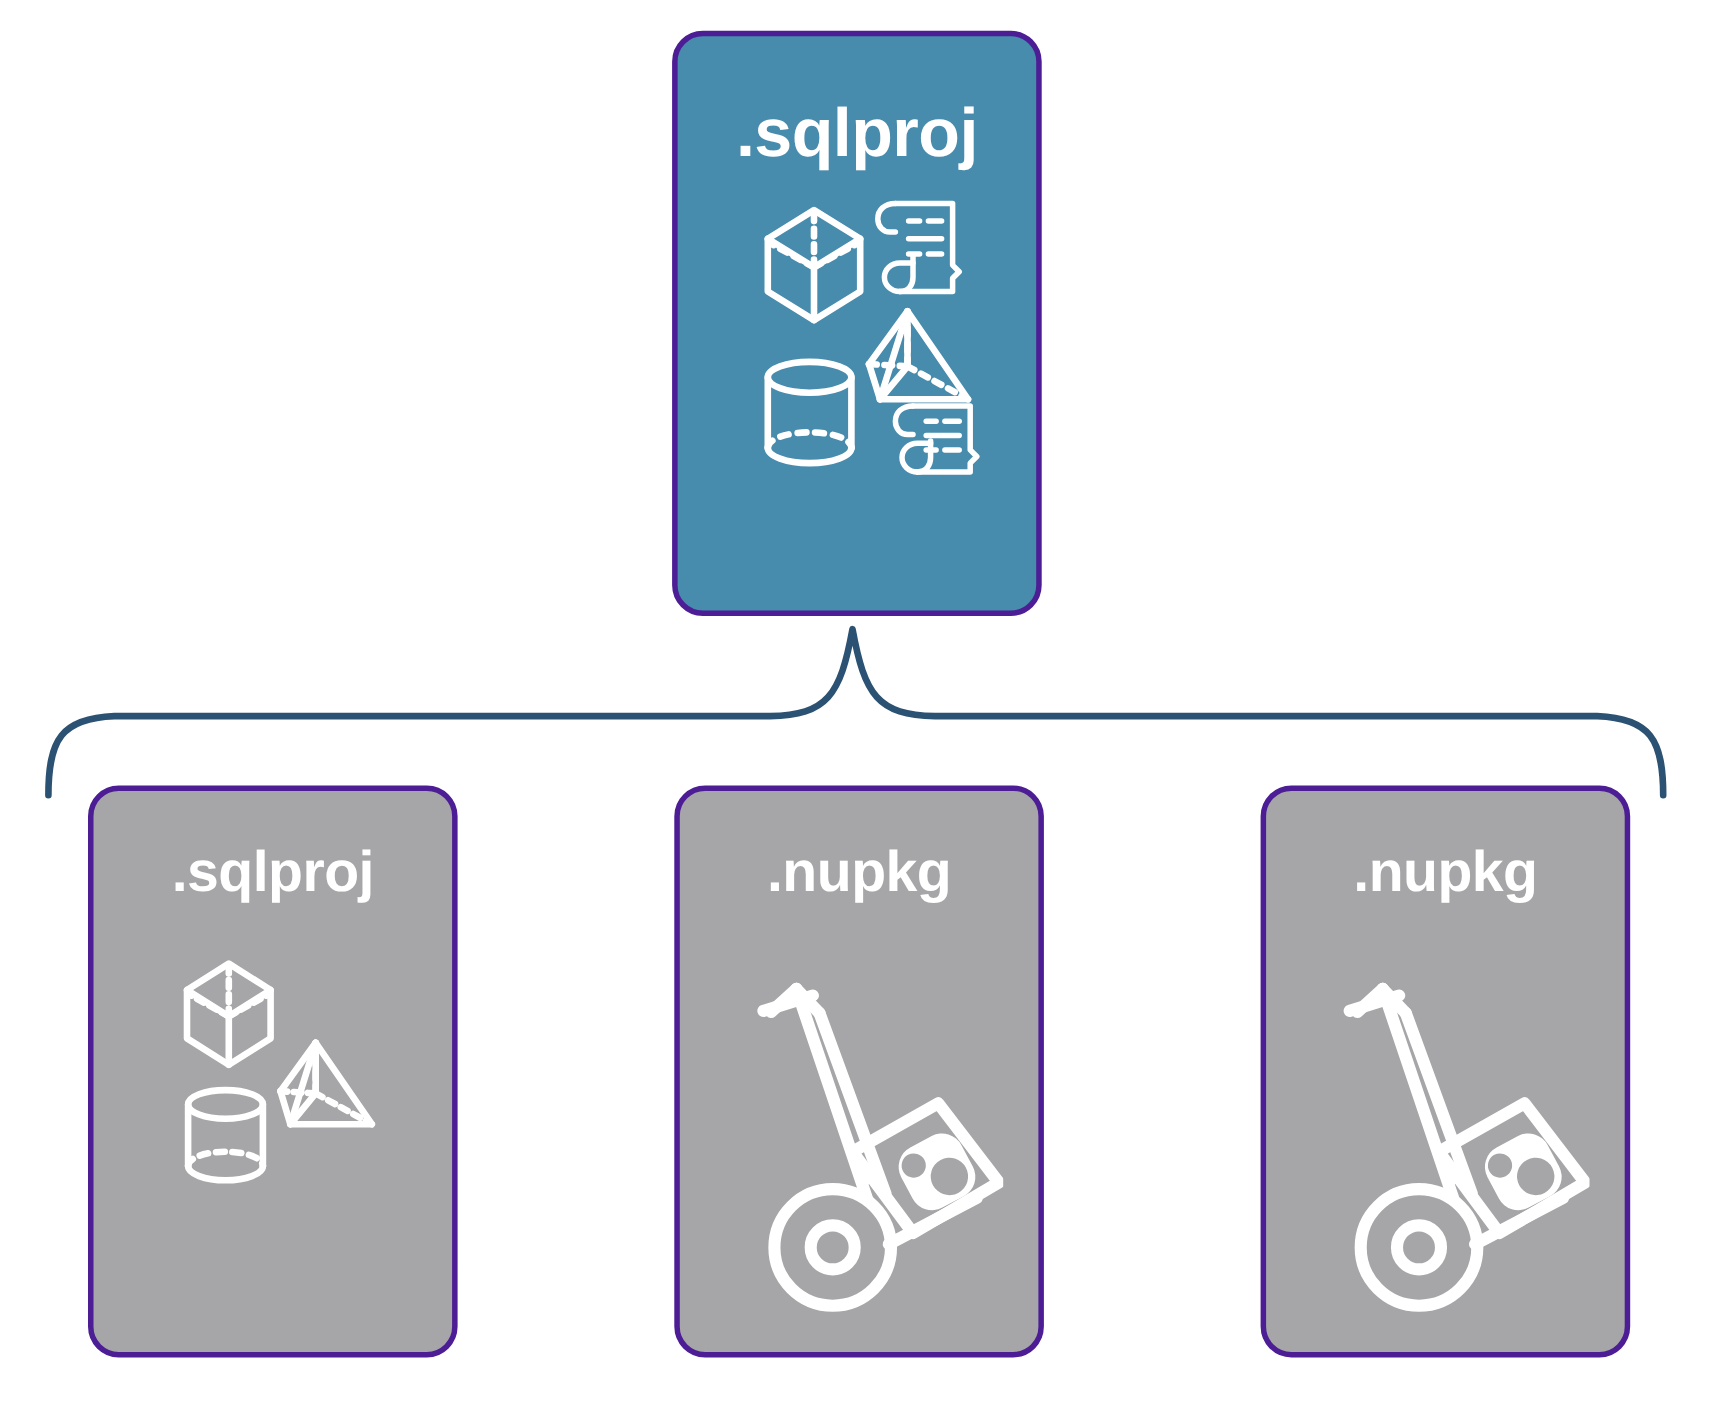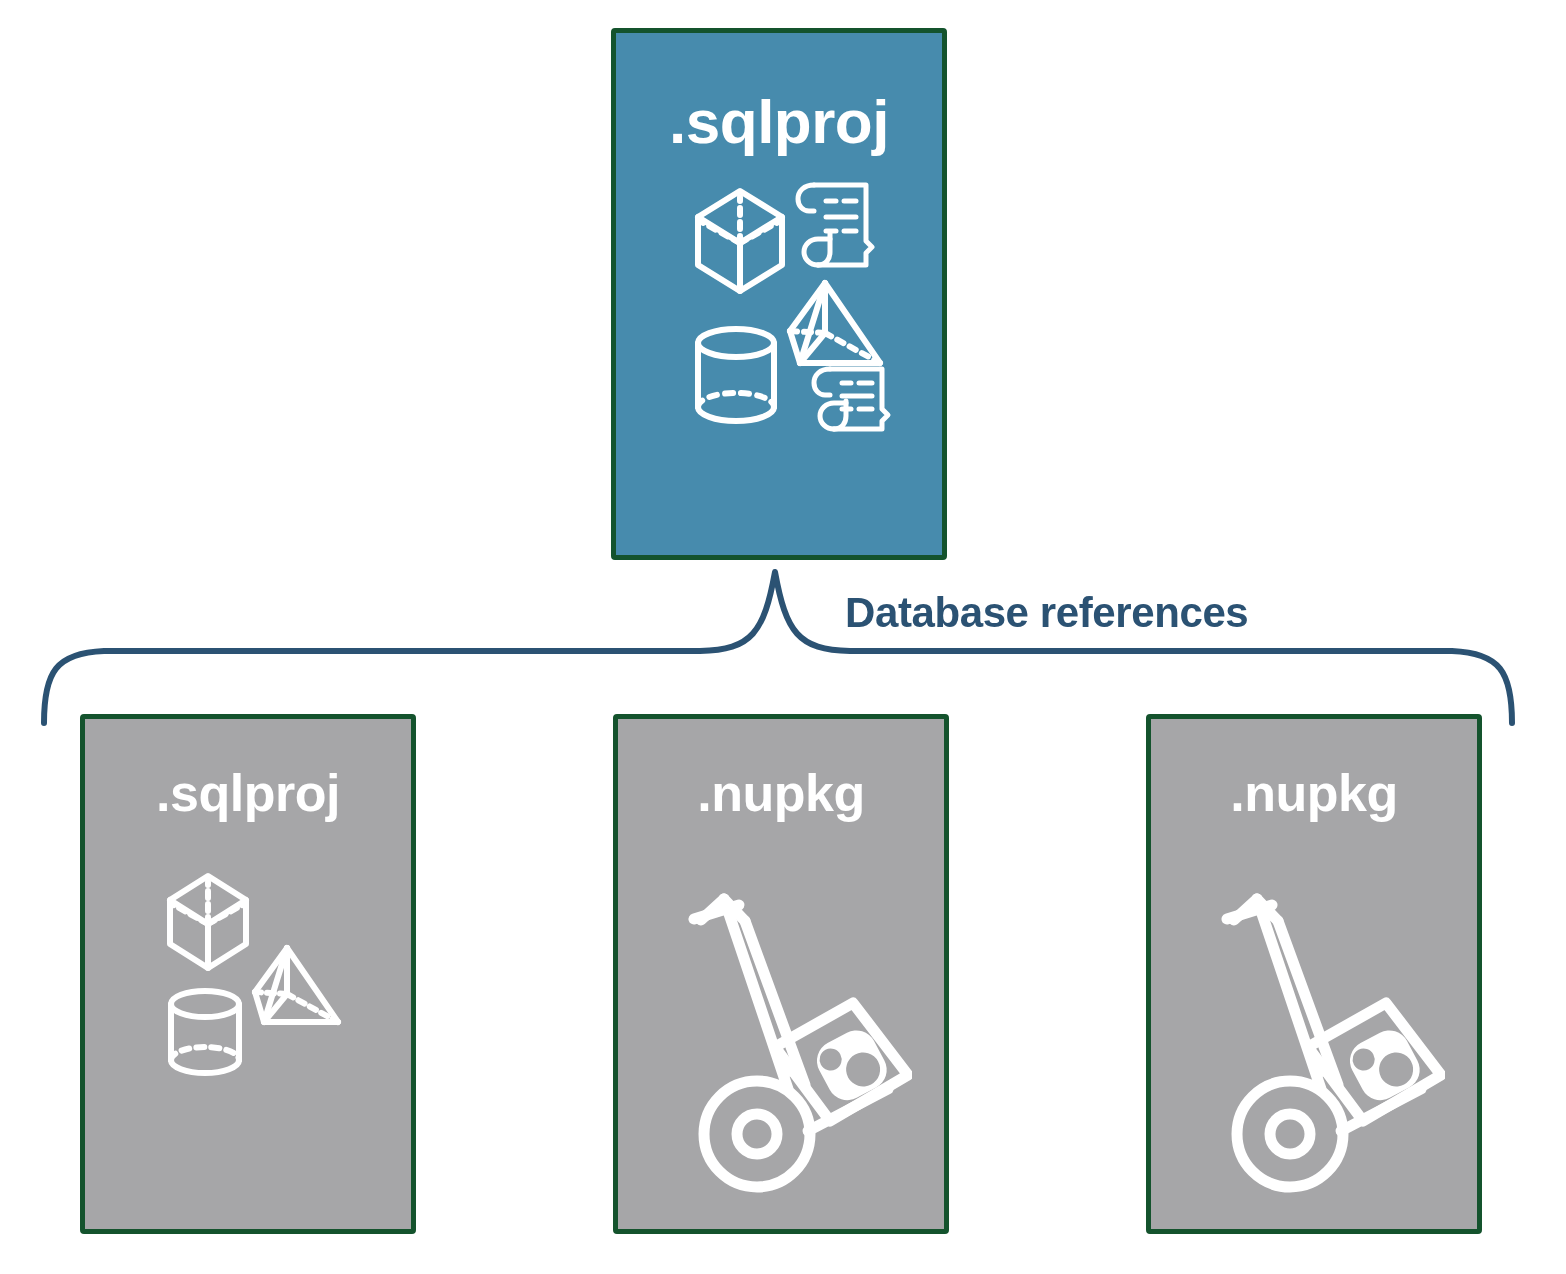--- a/index.html
+++ b/index.html
@@ -21,22 +21,22 @@
   .layer-svg {
     position: absolute;
     top: 0;
     left: 0;
     width: 1566px;
     height: 1274px;
   }
   .node-box {
     position: absolute;
     box-sizing: border-box;
-    border: 5px solid #14532d;
-    border-radius: 4px;
+    border: 5px solid #4c1d95;
+    border-radius: 28px;
   }
   .node-box.teal { background: #478bad; }
   .node-box.gray { background: #a6a6a8; }
 
   .node-title {
     position: absolute;
     left: 0;
     right: 0;
     text-align: center;
     color: #ffffff;
@@ -133,21 +133,20 @@
   <svg class="layer-svg">
     <path d="M 44 723
              C 44 672, 56 653, 104 651
              L 700 651
              C 752 650, 764 632, 775 572
              C 786 632, 798 650, 850 651
              L 1452 651
              C 1500 653, 1512 672, 1512 723" fill="none" stroke="#2b5273" stroke-width="6" stroke-linecap="round" stroke-linejoin="round"></path>
   </svg>
 
-  <div class="brace-label" style="left:845px; top:592px;">Database references</div>
 
   <div class="node-box gray" style="left:80px; top:714px; width:336px; height:520px;">
 
     <div class="node-title small">.sqlproj</div>
 
     <div class="icon-wrap" style="left:75px; top:145px; width:200px; height:230px;">
       <svg width="200" height="230" viewBox="0 0 200 230" fill="none">
 
         <g stroke="#ffffff" stroke-width="6" stroke-linecap="round" stroke-linejoin="round" fill="none">
           <path d="M10 36 L48 12 L86 36 L86 80 L48 104 L10 80 Z"></path>

